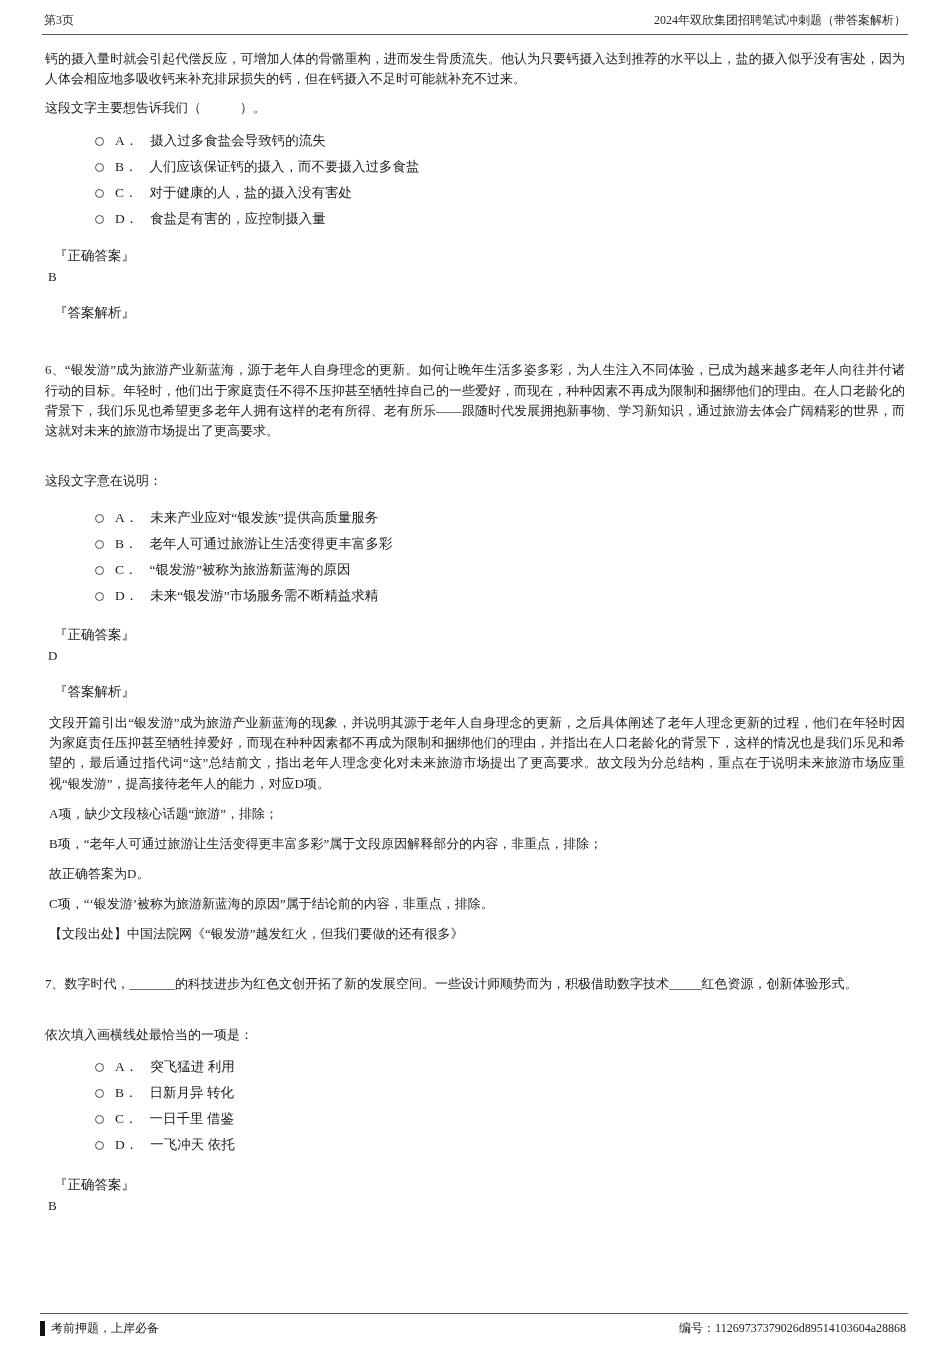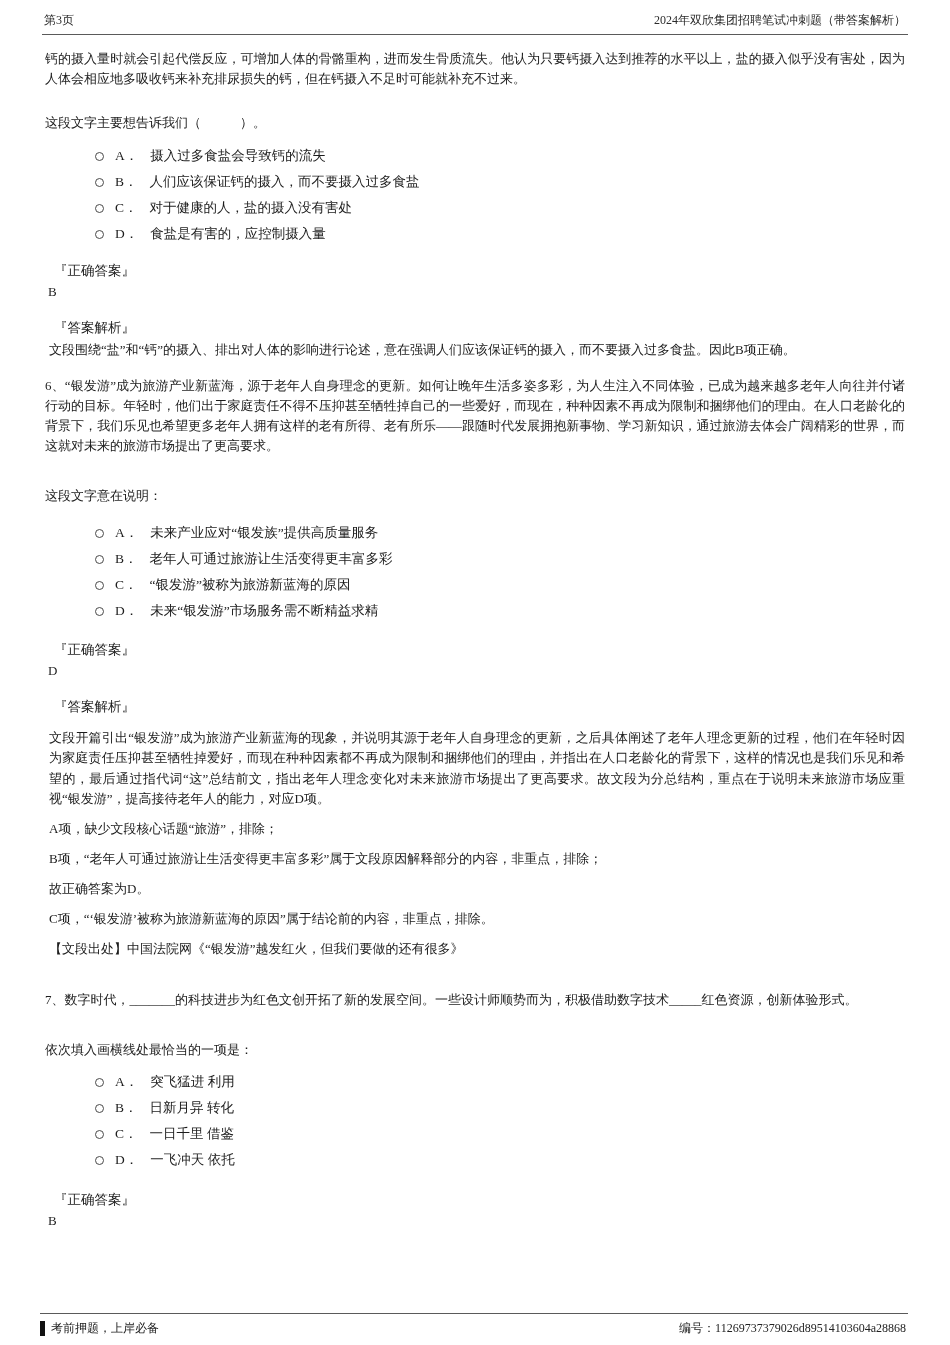--- a/index.html
+++ b/index.html
@@ -14,36 +14,36 @@
     display:flex; justify-content:space-between; align-items:center;
     padding:12px 44px 0 44px;
     font-size:12px; color:#2a2a2a;
   }
   .rule { border:none; border-top:1px solid #5a5a5a; margin:5px 42px 0 42px; }
   .content {
     padding:14px 45px 0 45px;
     font-size:13px; line-height:1.55;
   }
   .para { text-align:justify; }
-  .prompt { margin-top:24px; }
+  .prompt { margin-top:9px; }
   .options { margin:10px 0 6px 50px; }
   .option { display:flex; align-items:center; height:26px; font-size:13.5px; }
   .radio {
     width:9px; height:9px; flex:none;
     border:1px solid #4a4a4a; border-radius:50%;
     margin-right:11px; background:#fff;
   }
   .opt-label { margin-right:12px; }
   .ans-label { margin-top:16px; padding-left:9px; font-size:13.5px; }
   .ans-value { padding-left:3px; }
   .analysis { margin-top:1px; padding-left:4px; }
   .mt-10 { margin-top:10px; }
   .mt-14 { margin-top:14px; }
   .mt-18 { margin-top:30px; }
-  .mt-24 { margin-top:15px; }
+  .mt-24 { margin-top:36px; }
   .footer {
     position:absolute; left:0; right:0; bottom:8px;
   }
   .footer-rule { border:none; border-top:1px solid #5a5a5a; margin:0 42px 6px 40px; }
   .footer-row {
     display:flex; justify-content:space-between; align-items:center;
     padding:0 44px 0 40px; font-size:12px; color:#222;
   }
   .footer-left { display:flex; align-items:center; gap:6px; }
   .footer-marker { width:5px; height:15px; background:#111; display:inline-block; }
@@ -82,21 +82,20 @@
       <div class="option">
         <span class="radio"></span>
         <span class="opt-label">D．</span>
         <span class="opt-text">食盐是有害的，应控制摄入量</span>
       </div>
     </div>
 
     <p class="ans-label mt-14">『正确答案』</p>
     <p class="ans-value">B</p>
     <p class="ans-label">『答案解析』</p>
-    <p class="para analysis">文段围绕“盐”和“钙”的摄入、排出对人体的影响进行论述，意在强调人们应该保证钙的摄入，而不要摄入过多食盐。因此B项正确。</p>
   </div>
 
   <div>
     <p class="para mt-24">6、“银发游”成为旅游产业新蓝海，源于老年人自身理念的更新。如何让晚年生活多姿多彩，为人生注入不同体验，已成为越来越多老年人向往并付诸行动的目标。年轻时，他们出于家庭责任不得不压抑甚至牺牲掉自己的一些爱好，而现在，种种因素不再成为限制和捆绑他们的理由。在人口老龄化的背景下，我们乐见也希望更多老年人拥有这样的老有所得、老有所乐——跟随时代发展拥抱新事物、学习新知识，通过旅游去体会广阔精彩的世界，而这就对未来的旅游市场提出了更高要求。</p>
     <p class="para mt-18">这段文字意在说明：</p>
 
     <div class="options mt-14">
       <div class="option">
         <span class="radio"></span>
         <span class="opt-label">A．</span>

